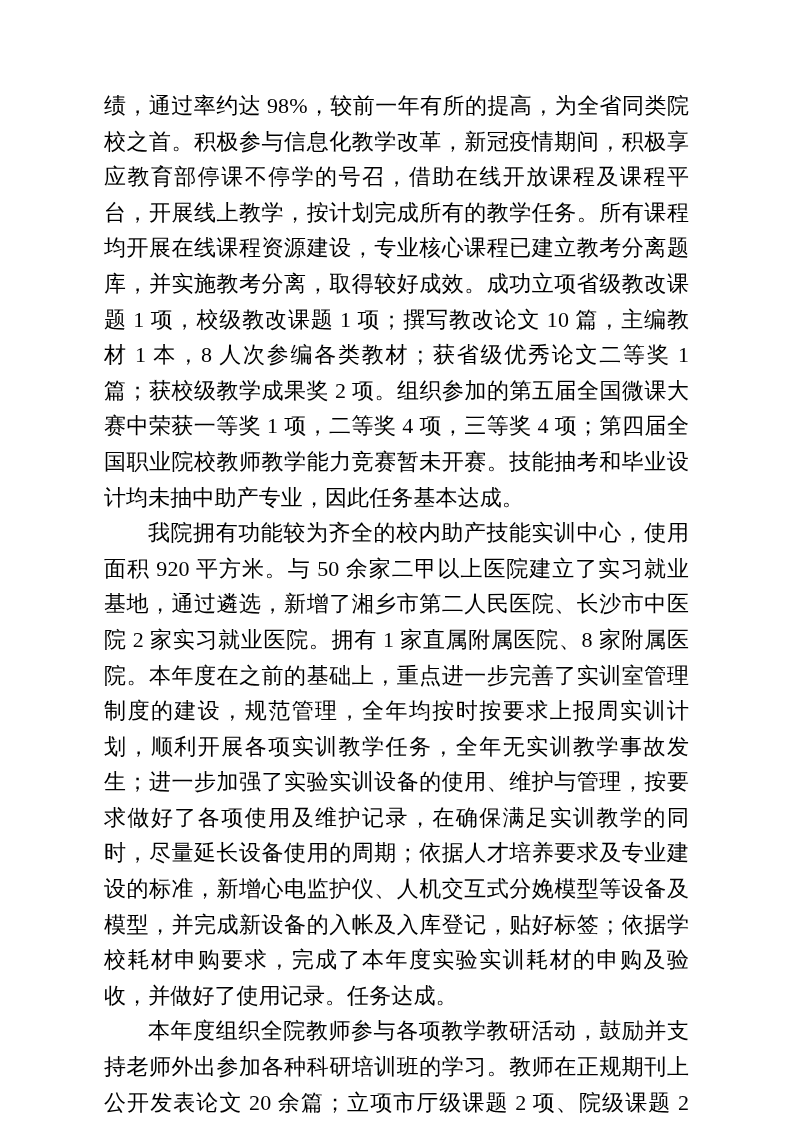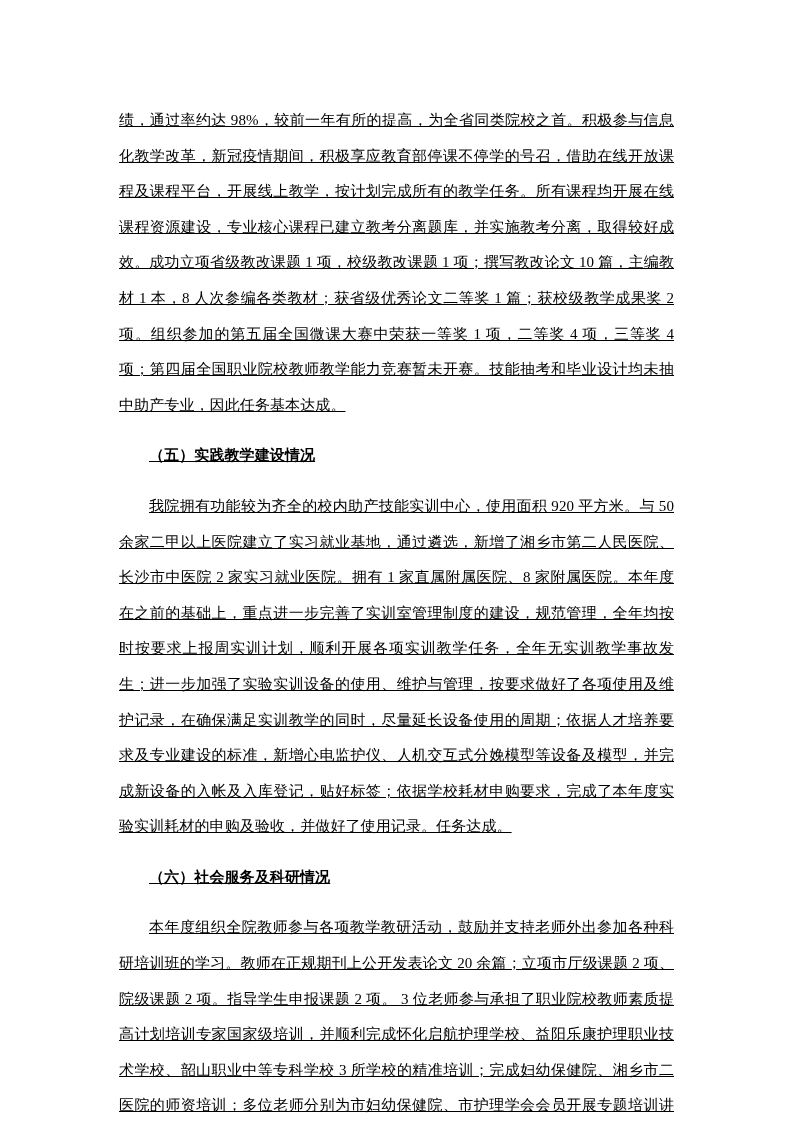--- a/index.html
+++ b/index.html
@@ -19,41 +19,38 @@
     overflow: hidden;
     margin: 0 auto;
   }
   .page-inner {
     position: absolute;
     left: 104px;
     top: 88px;
     width: 585px;
   }
   p {
-    margin: 15px;
-    font-size: 15px;
+    margin: 0;
+    font-size: 22px;
     line-height: 35.6px;
     color: #000000;
     text-align: justify;
     text-justify: inter-ideograph;
     letter-spacing: 0.1px;
-    text-decoration: underline;
   }
   p.indent {
     text-indent: 2em;
   }
   p.heading {
     font-weight: bold;
     text-indent: 2em;
   }
 </style>
 </head>
 <body>
 
 <div class="page">
   <div class="page-inner">
     <p class="indent" style="text-indent:0;">绩，通过率约达 98%，较前一年有所的提高，为全省同类院校之首。积极参与信息化教学改革，新冠疫情期间，积极享应教育部停课不停学的号召，借助在线开放课程及课程平台，开展线上教学，按计划完成所有的教学任务。所有课程均开展在线课程资源建设，专业核心课程已建立教考分离题库，并实施教考分离，取得较好成效。成功立项省级教改课题 1 项，校级教改课题 1 项；撰写教改论文 10 篇，主编教材 1 本，8 人次参编各类教材；获省级优秀论文二等奖 1 篇；获校级教学成果奖 2 项。组织参加的第五届全国微课大赛中荣获一等奖 1 项，二等奖 4 项，三等奖 4 项；第四届全国职业院校教师教学能力竞赛暂未开赛。技能抽考和毕业设计均未抽中助产专业，因此任务基本达成。</p>
-    <p class="heading">（五）实践教学建设情况</p>
     <p class="indent">我院拥有功能较为齐全的校内助产技能实训中心，使用面积 920 平方米。与 50 余家二甲以上医院建立了实习就业基地，通过遴选，新增了湘乡市第二人民医院、长沙市中医院 2 家实习就业医院。拥有 1 家直属附属医院、8 家附属医院。本年度在之前的基础上，重点进一步完善了实训室管理制度的建设，规范管理，全年均按时按要求上报周实训计划，顺利开展各项实训教学任务，全年无实训教学事故发生；进一步加强了实验实训设备的使用、维护与管理，按要求做好了各项使用及维护记录，在确保满足实训教学的同时，尽量延长设备使用的周期；依据人才培养要求及专业建设的标准，新增心电监护仪、人机交互式分娩模型等设备及模型，并完成新设备的入帐及入库登记，贴好标签；依据学校耗材申购要求，完成了本年度实验实训耗材的申购及验收，并做好了使用记录。任务达成。</p>
-    <p class="heading">（六）社会服务及科研情况</p>
     <p class="indent">本年度组织全院教师参与各项教学教研活动，鼓励并支持老师外出参加各种科研培训班的学习。教师在正规期刊上公开发表论文 20 余篇；立项市厅级课题 2 项、院级课题 2 项。指导学生申报课题 2 项。 3 位老师参与承担了职业院校教师素质提高计划培训专家国家级培训，并顺利完成怀化启航护理学校、益阳乐康护理职业技术学校、韶山职业中等专科学校 3 所学校的精准培训；完成妇幼保健院、湘乡市二医院的师资培训；多位老师分别为市妇幼保健院、市护理学会会员开展专题培训讲座，取得良好的效果。共完成育婴师培训、护士执业考试培训等各类培训约 3000 人次。任务基本完成。</p>
   </div>
 </div>
 
 </body></html>

